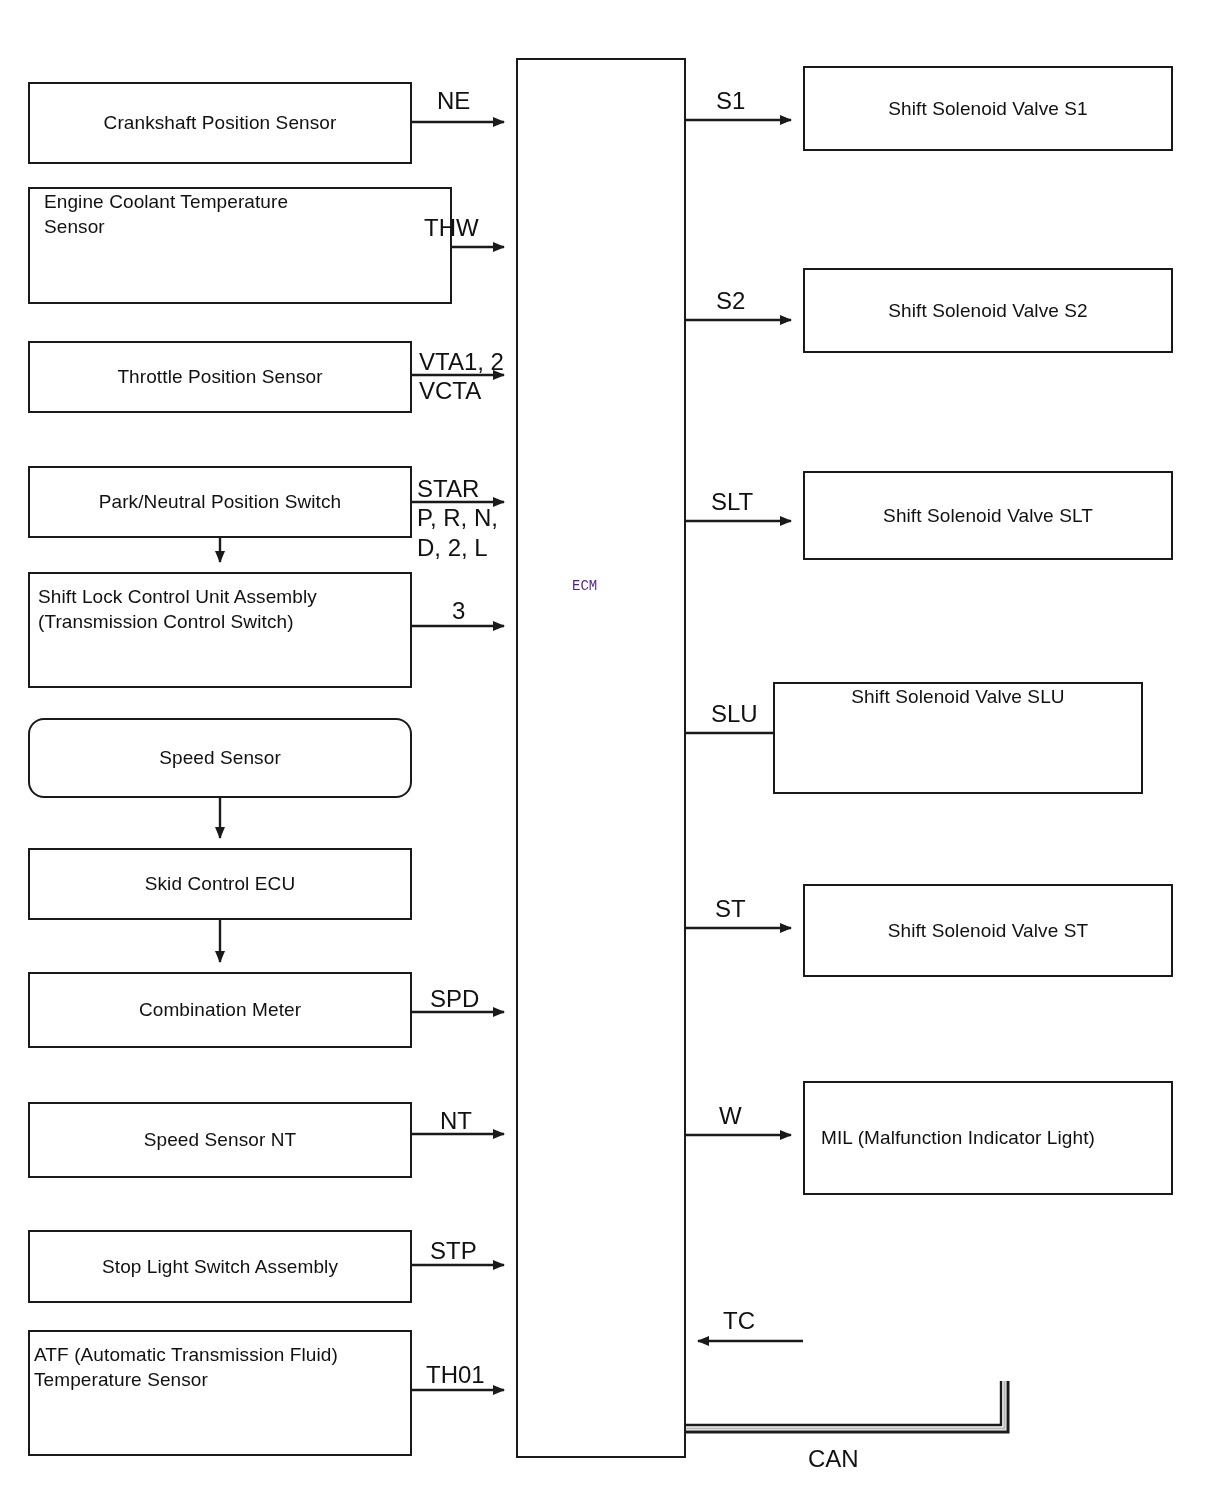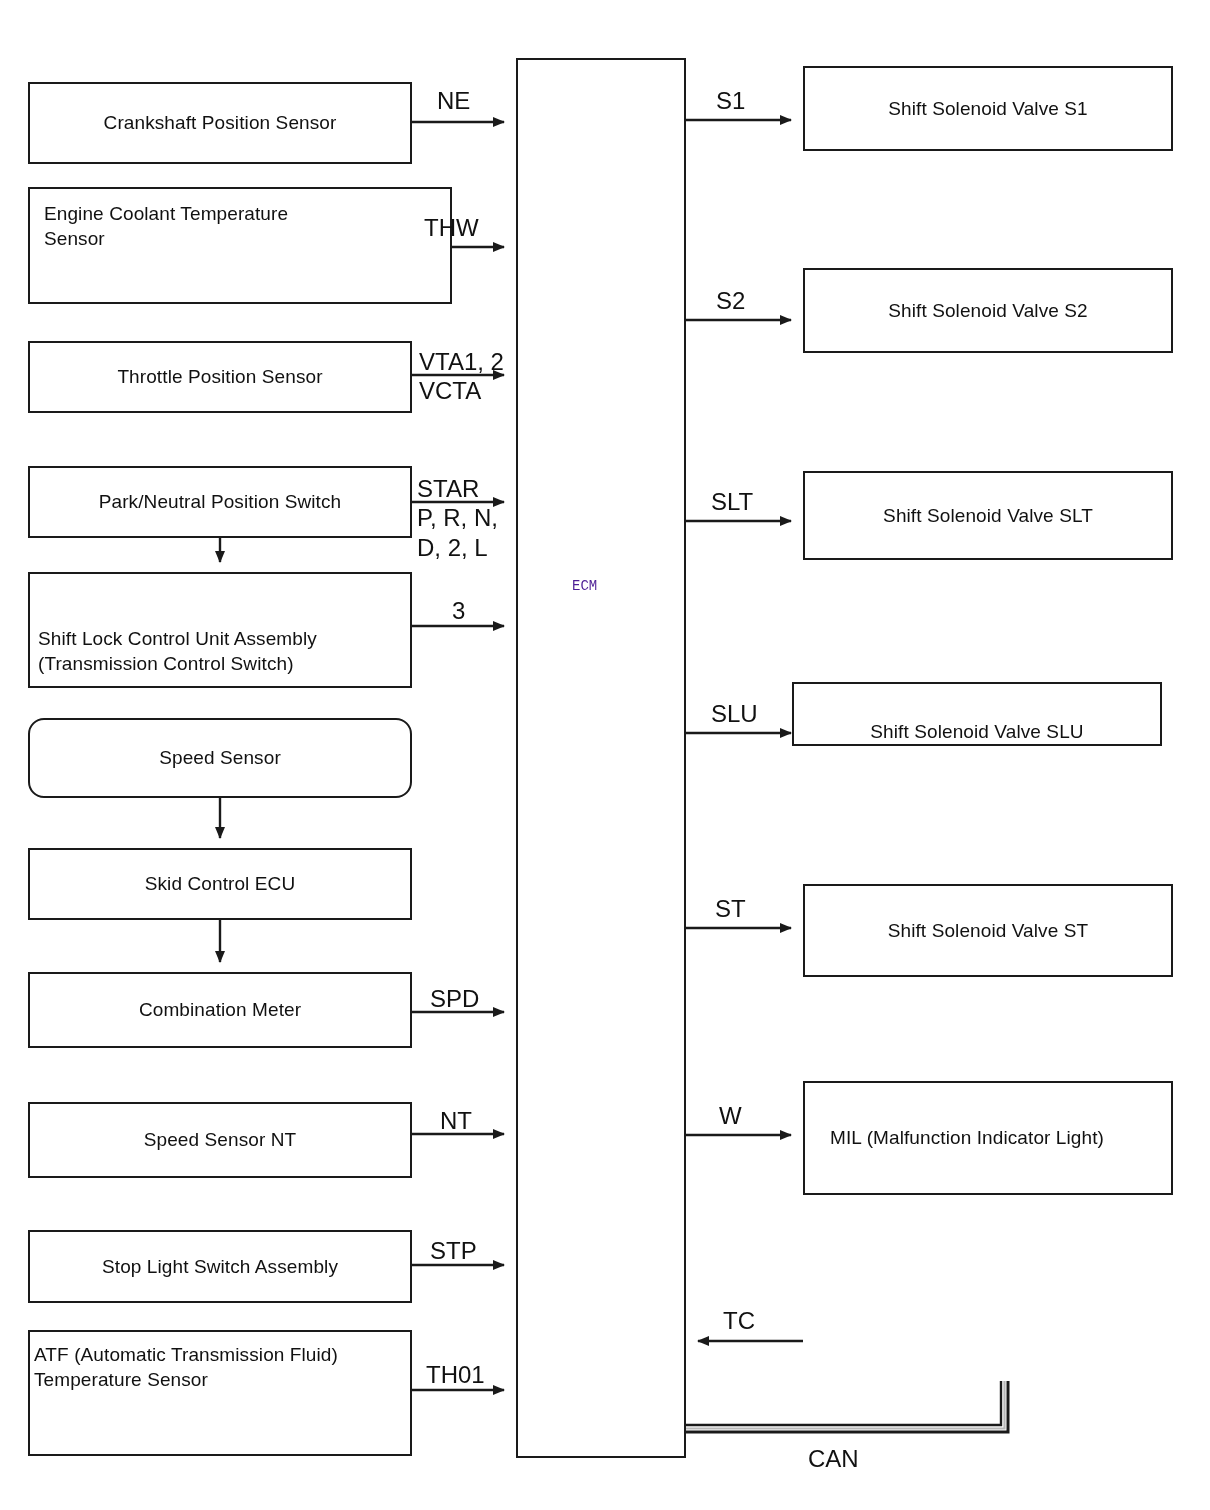--- a/index.html
+++ b/index.html
@@ -110,34 +110,34 @@
       <path d="M686,1432 L1008,1432 L1008,1381" stroke="#1a1a1a" stroke-width="3"></path>
       <path d="M686,1425 L1001,1425 L1001,1381" stroke="#1a1a1a" stroke-width="2.4"></path>
       <path d="M686,1428.5 L1004.5,1428.5 L1004.5,1381" stroke="#b8b8b8" stroke-width="2.2"></path>
     </g>
   </svg>
 
   <div class="box center-h" style="left:28px; top:82px; width:384px; height:82px; align-items:center;">
     <span class="box-text">Crankshaft Position Sensor</span>
   </div>
 
-  <div class="box left-h" style="left:28px; top:187px; width:424px; height:117px; padding:12px 0 0 14px;">
+  <div class="box left-h" style="left:28px; top:187px; width:424px; height:117px; padding:0 0 0 14px;">
     <span class="box-text">Engine Coolant Temperature
 Sensor</span>
   </div>
 
   <div class="box center-h" style="left:28px; top:341px; width:384px; height:72px; align-items:center;">
     <span class="box-text">Throttle Position Sensor</span>
   </div>
 
   <div class="box center-h" style="left:28px; top:466px; width:384px; height:72px; align-items:center;">
     <span class="box-text">Park/Neutral Position Switch</span>
   </div>
 
-  <div class="box left-h" style="left:28px; top:572px; width:384px; height:116px; padding:10px 0 10px 8px;align-items:flex-end;">
+  <div class="box left-h" style="left:28px; top:572px; width:384px; height:116px; padding:10px 0 10px 8px;">
     <span class="box-text">Shift Lock Control Unit Assembly
 (Transmission Control Switch)</span>
   </div>
 
   <div class="box center-h" style="left:28px; top:718px; width:384px; height:80px; align-items:center;border-radius:16px;">
     <span class="box-text">Speed Sensor</span>
   </div>
 
   <div class="box center-h" style="left:28px; top:848px; width:384px; height:72px; align-items:center;">
     <span class="box-text">Skid Control ECU</span>
@@ -168,29 +168,29 @@
   </div>
 
   <div class="box center-h" style="left:803px; top:268px; width:370px; height:85px; align-items:center;">
     <span class="box-text">Shift Solenoid Valve S2</span>
   </div>
 
   <div class="box center-h" style="left:803px; top:471px; width:370px; height:89px; align-items:center;">
     <span class="box-text">Shift Solenoid Valve SLT</span>
   </div>
 
-  <div class="box center-h" style="left:792px; top:682px; width:370px; height:64px; align-items:flex-end;">
+  <div class="box center-h" style="left:773px; top:682px; width:370px; height:112px; align-items:flex-start;">
     <span class="box-text">Shift Solenoid Valve SLU</span>
   </div>
 
   <div class="box center-h" style="left:803px; top:884px; width:370px; height:93px; align-items:center;">
     <span class="box-text">Shift Solenoid Valve ST</span>
   </div>
 
-  <div class="box left-h" style="left:803px; top:1081px; width:370px; height:114px; align-items:center; padding-left:25px;">
+  <div class="box left-h" style="left:803px; top:1081px; width:370px; height:114px; align-items:center; padding-left:16px;">
     <span class="box-text">MIL (Malfunction Indicator Light)</span>
   </div>
 
 
   <div class="wire-label" style="left:437px; top:86px;">NE</div>
   <div class="wire-label" style="left:424px; top:213px;">THW</div>
   <div class="wire-label" style="left:419px; top:347px;">VTA1, 2
 VCTA</div>
   <div class="wire-label" style="left:417px; top:474px;">STAR
 P, R, N,

